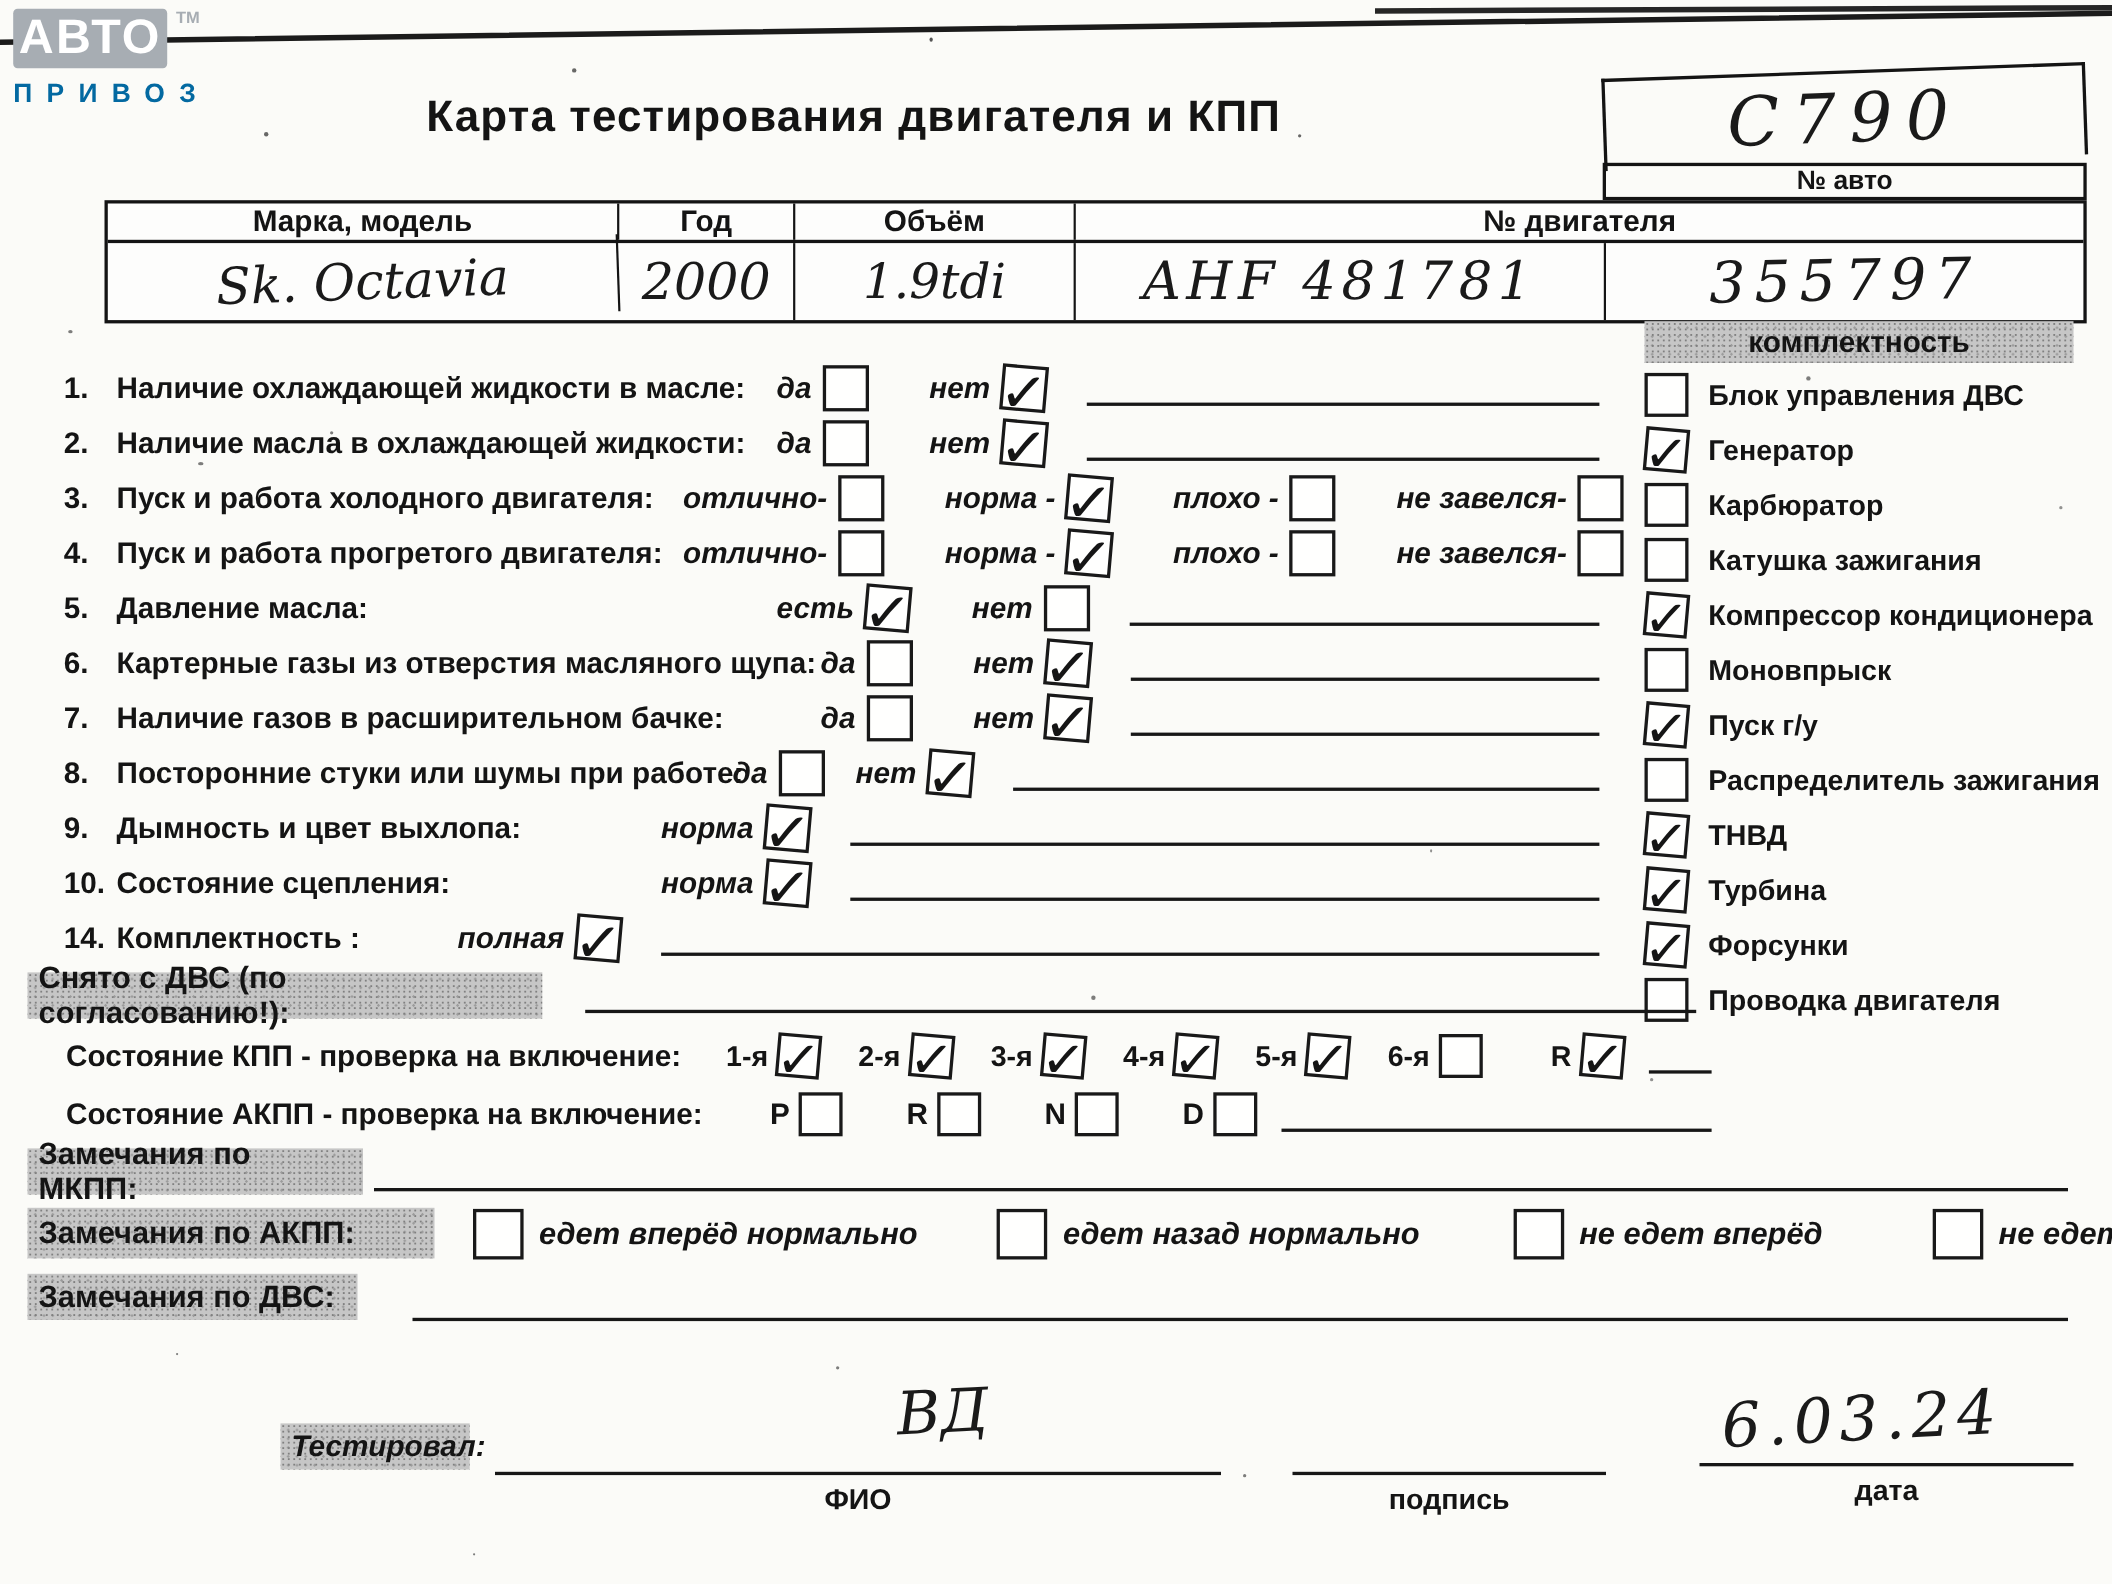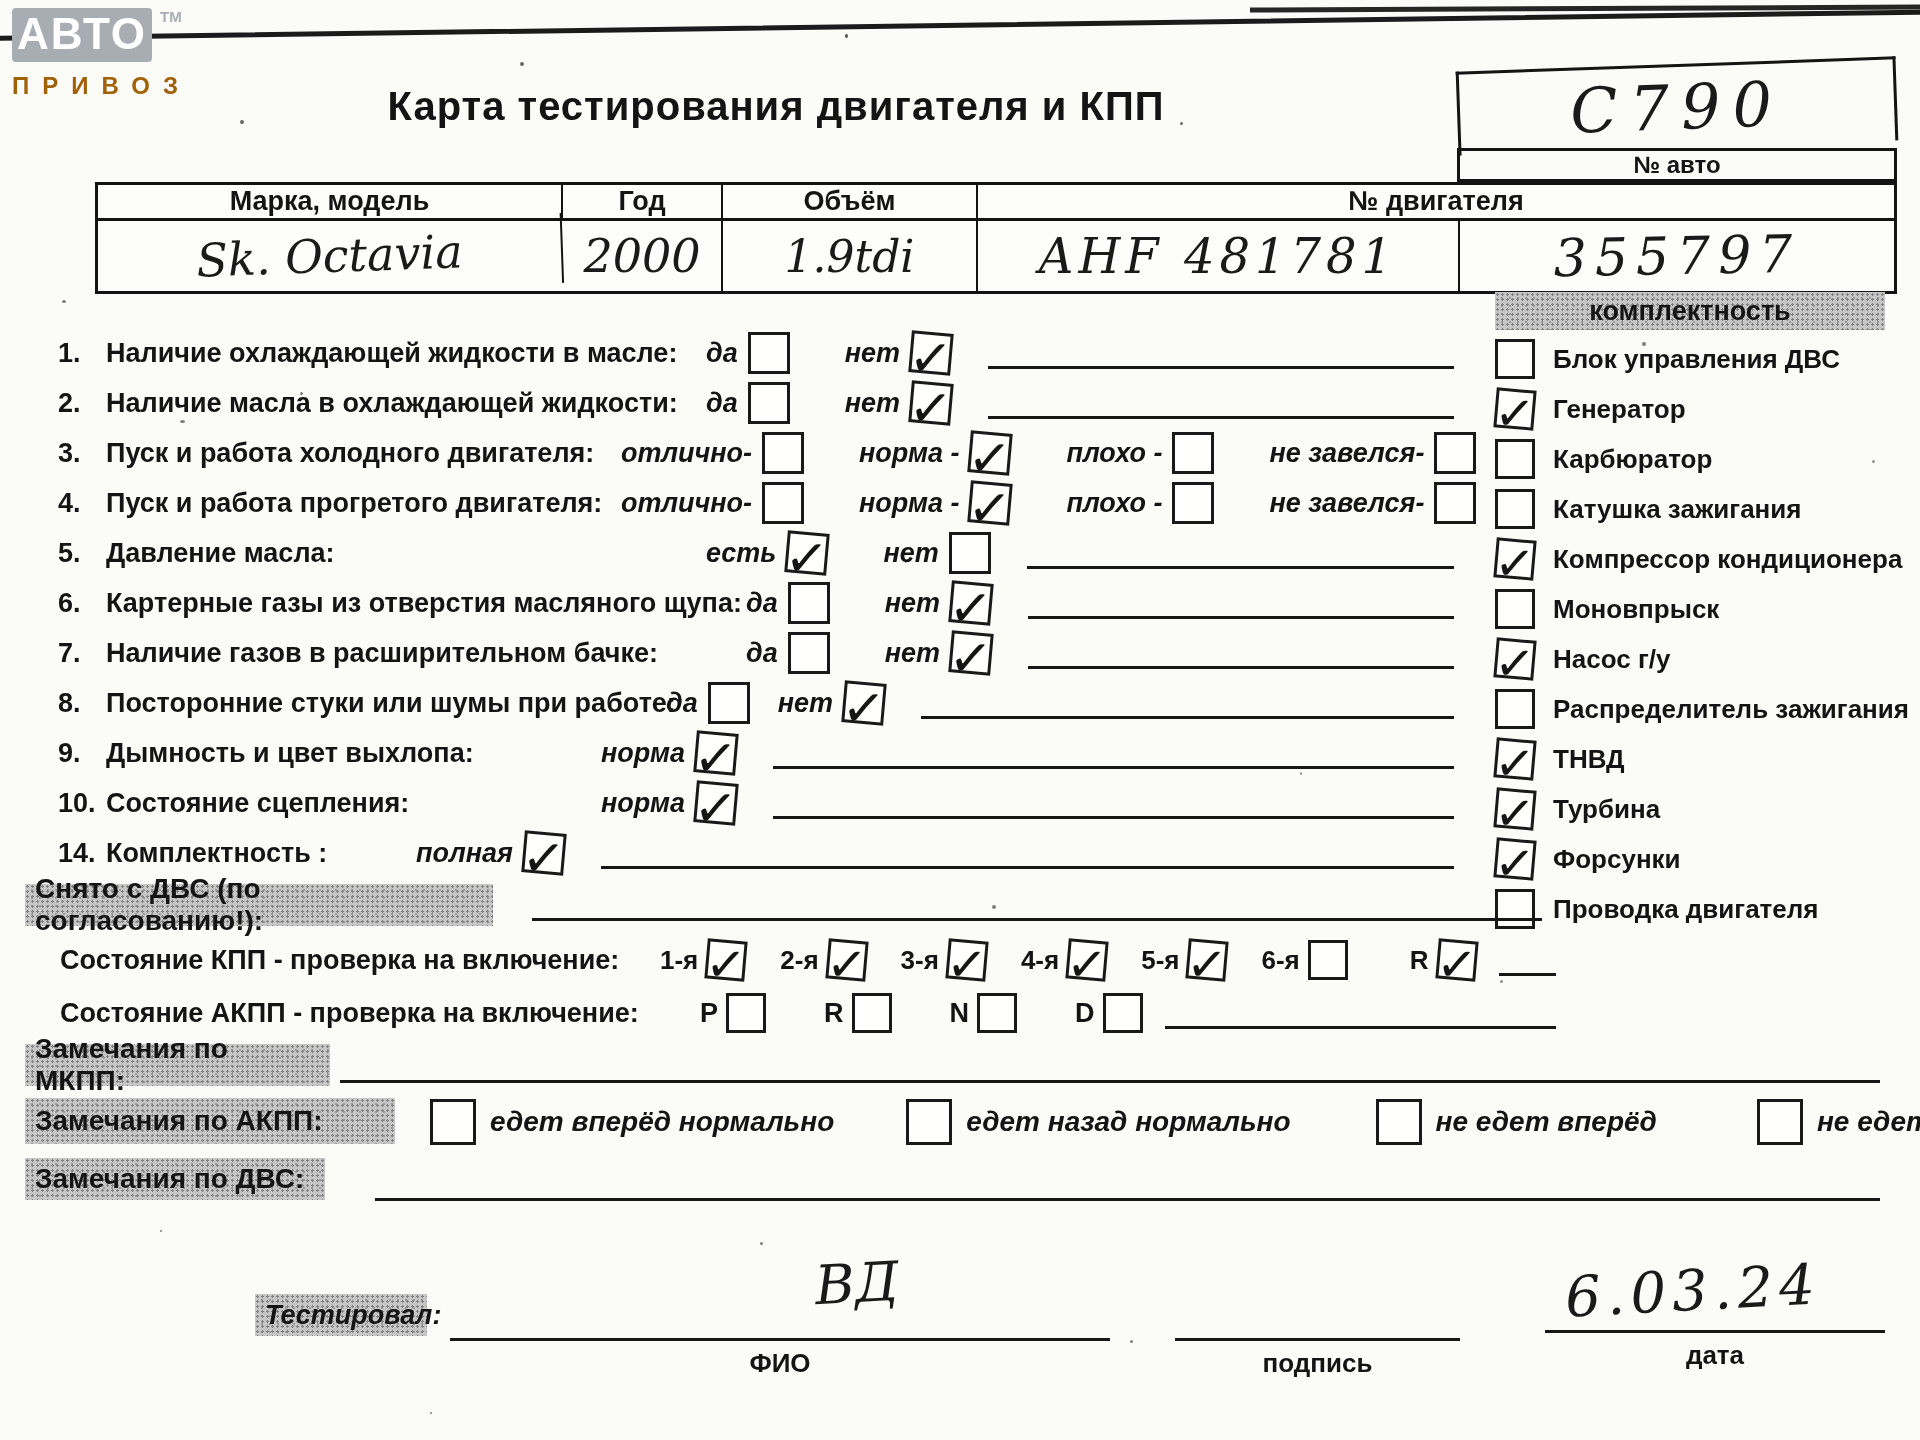--- a/index.html
+++ b/index.html
@@ -12,21 +12,21 @@
   
   .streak1 { position:absolute; left:-15px; top:36px; width:2010px; height:5px;
     background:#1b1b1b; transform:rotate(-0.78deg); transform-origin:left center; border-radius:2px; }
   .streak2 { position:absolute; left:1250px; top:6px; width:680px; height:5px; background:#262626; transform:rotate(-0.25deg); }
   .noise span { position:absolute; background:#2a2a2a; border-radius:50%; display:block; }
   
   .logo { position:absolute; left:12px; top:8px; }
   .logo-block { width:140px; height:54px; background:#a7adb3; color:#ffffff; font-weight:bold;
     font-size:44px; text-align:center; line-height:52px; letter-spacing:2px; border-radius:4px; }
   .logo-tm { position:absolute; left:148px; top:0px; color:#a7adb3; font-size:15px; font-weight:bold; }
-  .logo-bottom { margin-top:10px; color:#a16207; font-weight:bold; font-size:24px; letter-spacing:13px; }
+  .logo-bottom { margin-top:10px; color:#0369a1; font-weight:bold; font-size:24px; letter-spacing:13px; }
   
   .title { position:absolute; left:95px; top:84px; width:1362px; text-align:center;
     font-size:40px; font-weight:bold; letter-spacing:1px; }
   
   .carbox { position:absolute; left:1457px; top:64px; width:440px; }
   .carbox-val { height:84px; border:3px solid #141414; border-bottom:none;
     display:flex; align-items:center; justify-content:center; }
   .carbox-lbl { height:34px; border:3px solid #141414; display:flex; align-items:center;
     justify-content:center; font-weight:bold; font-size:24px; }
   
@@ -322,21 +322,21 @@
       <div class="equip-row">
         <span class="cb sm checked">✓</span>
         <span class="equip-lbl">Компрессор кондиционера</span>
       </div>
       <div class="equip-row">
         <span class="cb sm"></span>
         <span class="equip-lbl">Моновпрыск</span>
       </div>
       <div class="equip-row">
         <span class="cb sm checked">✓</span>
-        <span class="equip-lbl">Насос г/у</span>
+        <span class="equip-lbl">Пуск г/у</span>
       </div>
       <div class="equip-row">
         <span class="cb sm"></span>
         <span class="equip-lbl">Распределитель зажигания</span>
       </div>
       <div class="equip-row">
         <span class="cb sm checked">✓</span>
         <span class="equip-lbl">ТНВД</span>
       </div>
       <div class="equip-row">

